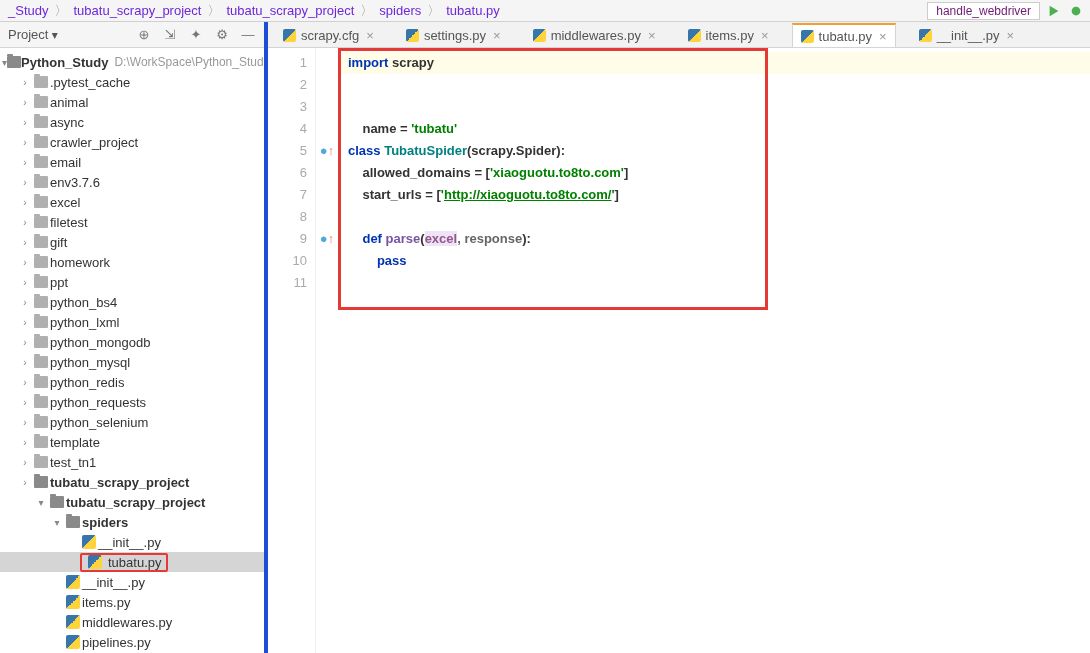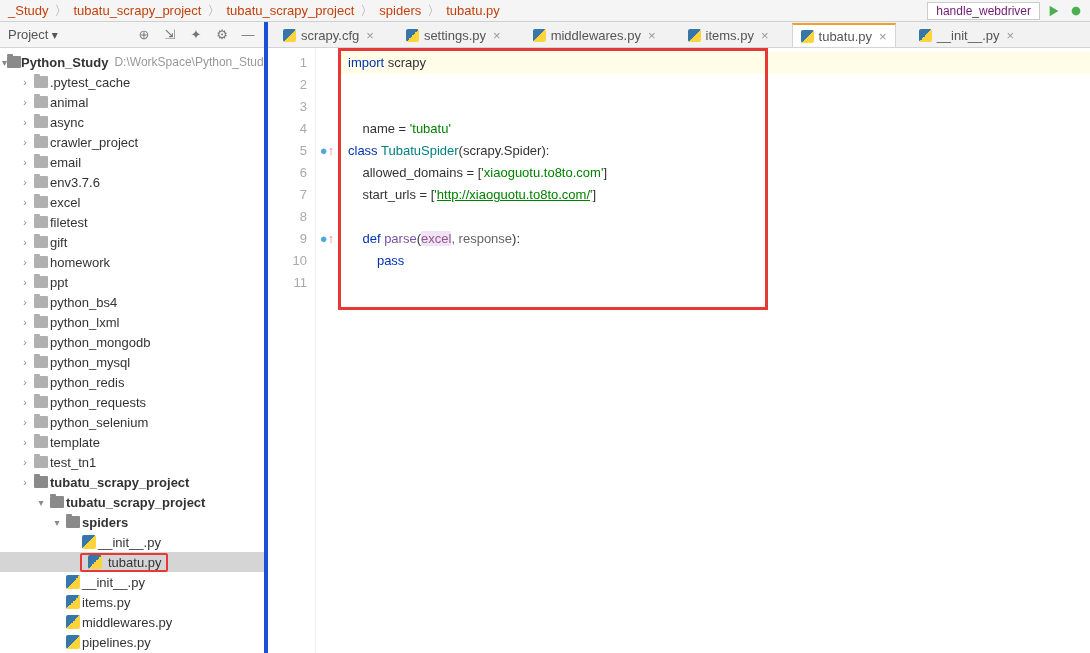--- a/index.html
+++ b/index.html
@@ -1,20 +1,20 @@
 <!DOCTYPE html>
 <html><head>
 <meta charset="utf-8">
 <style>
 * { margin: 0; padding: 0; box-sizing: border-box; font-family: "Segoe UI", Arial, sans-serif; font-size: 13px; }
 body { background: #fff; color: #333; overflow: hidden; }
 
 .breadcrumb { height: 22px; display: flex; align-items: center; padding: 0 8px; border-bottom: 1px solid #d0d0d0; background: #f5f5f5; gap: 6px; font-size: 12px; }
 .breadcrumb .sep { color: #999; }
-.breadcrumb .crumb { color: #c2410c; }
+.breadcrumb .crumb { color: #6d28d9; }
 
 .top-right { position: absolute; right: 6px; top: 0; display: flex; align-items: center; gap: 6px; height: 22px; }
 .run-config { background: #fff; border: 1px solid #ccc; padding: 1px 8px; font-size: 12px; color: #701a75; }
 .play { fill: #4caf50; }
 .bug { fill: #4caf50; }
 
 .main { display: flex; height: calc(100vh - 22px); }
 
 .sidebar { width: 268px; border-right: 4px solid #1d4ed8; display: flex; flex-direction: column; background: #fff; }
 .sidebar-header { height: 26px; display: flex; align-items: center; justify-content: space-between; padding: 0 8px; border-bottom: 1px solid #d4d4d4; background: #f5f5f5; }
@@ -45,21 +45,21 @@
 .tab .close { color: #999; font-size: 13px; margin-left: 2px; }
 .tab .ficon { width: 13px; height: 13px; }
 
 .code-area { flex: 1; display: flex; position: relative; font-family: "Consolas", monospace; font-size: 14px; }
 .gutter { width: 48px; background: #fff; border-right: 1px solid #eee; text-align: right; padding: 4px 8px 0 0; color: #aaa; line-height: 22px; }
 .gutter .ln { display: block; }
 .gutter-marks { width: 22px; padding-top: 4px; line-height: 22px; font-size: 11px; }
 .gutter-marks .mark { display: block; height: 22px; text-align: center; }
 .mark .circ { color: #4fa8d8; }
 .mark .arr { color: #e57373; }
-.code { flex: 1; padding: 4px 0 0 0; line-height: 22px; position: relative; }
+.code { flex: 1; padding: 4px 0 0 0; line-height: 22px; position: relative; font-weight: bold; }
 .code-line { display: block; padding-left: 10px; white-space: pre; }
 .code-line.hl { background: #fffde7; }
 .kw { color: #0033b3; }
 .cls { color: #008080; }
 .str { color: #008000; }
 .fn { color: #7a52a3; }
 .self { color: #94558d; background: #efe4f5; }
 .link { color: #008000; text-decoration: underline; }
 .param { color: #666; }
 

